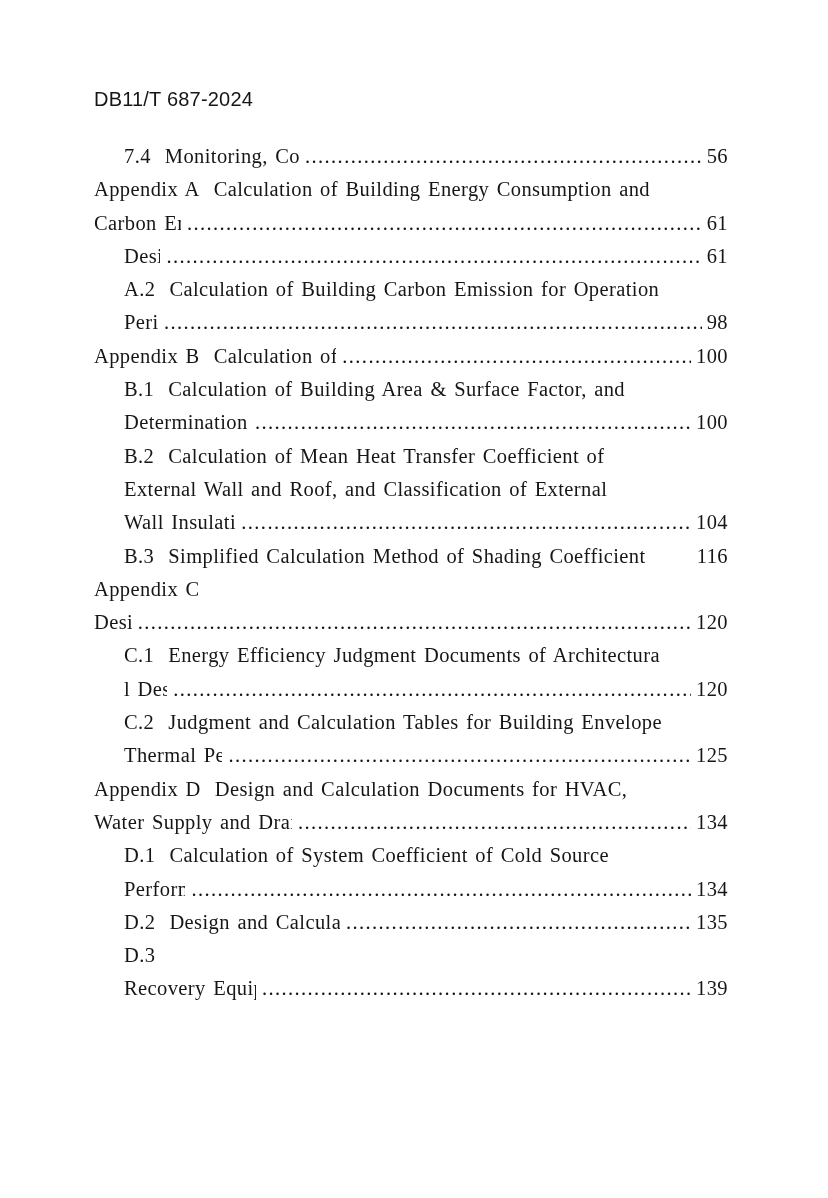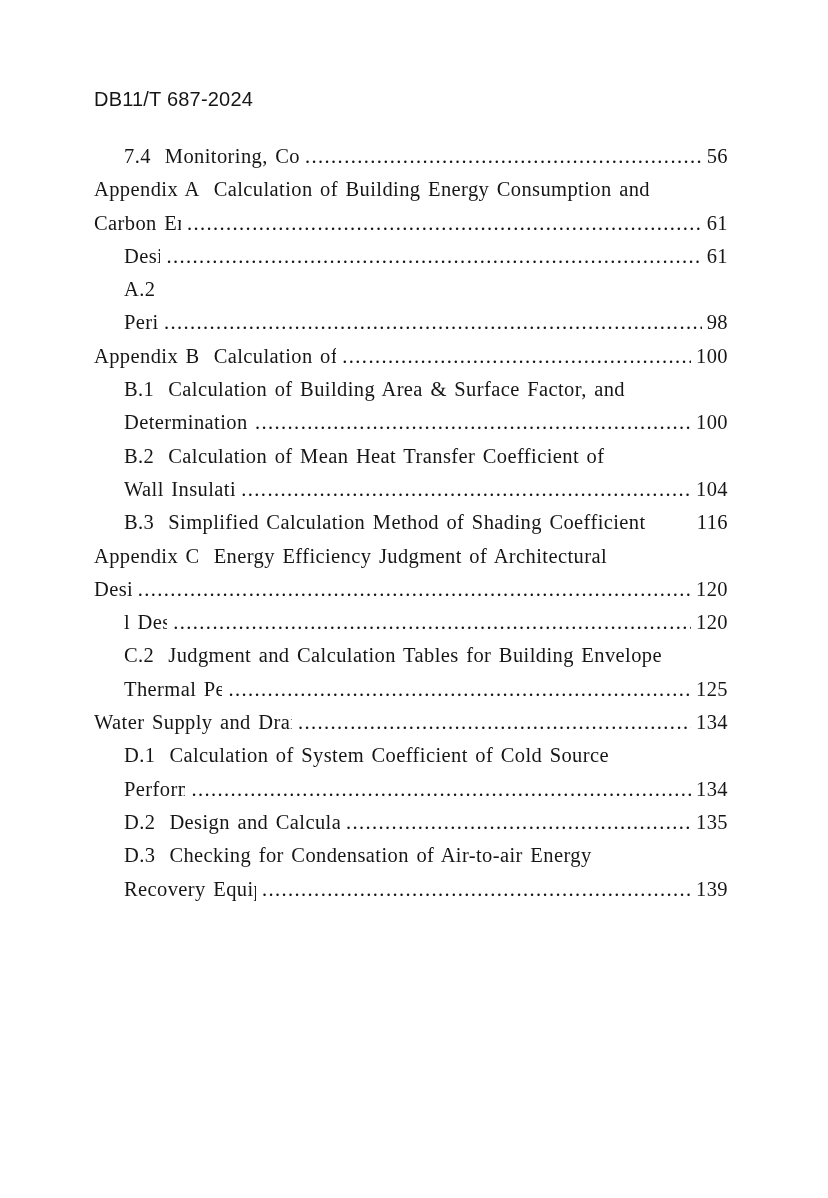--- a/index.html
+++ b/index.html
@@ -90,20 +90,21 @@
     <span class="pg">61</span>
   </div>
       <div class="row indent">
 
     <span class="txt">Design</span>
     <span class="leader dots"></span>
     <span class="pg">61</span>
   </div>
       <div class="row indent">
     <span class="num">A.2</span>
+    <span class="txt">Calculation of Building Carbon Emission for Operation</span>
     <span class="leader"></span>
 
   </div>
       <div class="row indent">
 
     <span class="txt">Period</span>
     <span class="leader dots"></span>
     <span class="pg">98</span>
   </div>
       <div class="row">
@@ -125,61 +126,78 @@
     <span class="pg">100</span>
   </div>
       <div class="row indent">
     <span class="num">B.2</span>
     <span class="txt">Calculation of Mean Heat Transfer Coefficient of</span>
     <span class="leader"></span>
 
   </div>
       <div class="row indent">
 
+    <span class="txt">External Wall and Roof, and Classification of External</span>
+    <span class="leader"></span>
+
+  </div>
+      <div class="row indent">
+
     <span class="txt">Wall Insulation Structure</span>
     <span class="leader dots"></span>
     <span class="pg">104</span>
   </div>
       <div class="row indent">
     <span class="num">B.3</span>
     <span class="txt">Simplified Calculation Method of Shading Coefficient</span>
     <span class="leader"></span>
     <span class="pg">116</span>
   </div>
       <div class="row">
     <span class="num">Appendix C</span>
-    <span class="txt">Energy Efficiency Judgment of Architectural</span>
     <span class="leader"></span>
 
   </div>
       <div class="row">
 
     <span class="txt">Design</span>
     <span class="leader dots"></span>
     <span class="pg">120</span>
+  </div>
+      <div class="row indent">
+    <span class="num">C.1</span>
+    <span class="txt">Energy Efficiency Judgment Documents of Architectura</span>
+    <span class="leader"></span>
+
   </div>
       <div class="row indent">
 
     <span class="txt">l Design</span>
     <span class="leader dots"></span>
     <span class="pg">120</span>
   </div>
       <div class="row indent">
     <span class="num">C.2</span>
     <span class="txt">Judgment and Calculation Tables for Building Envelope</span>
     <span class="leader"></span>
 
   </div>
       <div class="row indent">
 
     <span class="txt">Thermal Performance</span>
     <span class="leader dots"></span>
     <span class="pg">125</span>
   </div>
       <div class="row">
+    <span class="num">Appendix D</span>
+    <span class="txt">Design and Calculation Documents for HVAC,</span>
+    <span class="leader"></span>
+
+  </div>
+      <div class="row">
 
     <span class="txt">Water Supply and Drainage, and Electrical System</span>
     <span class="leader dots"></span>
     <span class="pg">134</span>
   </div>
       <div class="row indent">
     <span class="num">D.1</span>
     <span class="txt">Calculation of System Coefficient of Cold Source</span>
     <span class="leader"></span>
 
@@ -191,21 +209,20 @@
     <span class="pg">134</span>
   </div>
       <div class="row indent">
     <span class="num">D.2</span>
     <span class="txt">Design and Calculation of Tower Cooling System</span>
     <span class="leader dots"></span>
     <span class="pg">135</span>
   </div>
       <div class="row indent">
     <span class="num">D.3</span>
-    <span class="txt">Checking for Condensation of Air-to-air Energy</span>
     <span class="leader"></span>
 
   </div>
       <div class="row indent">
 
     <span class="txt">Recovery Equipment in Winter</span>
     <span class="leader dots"></span>
     <span class="pg">139</span>
   </div>
     </div>

